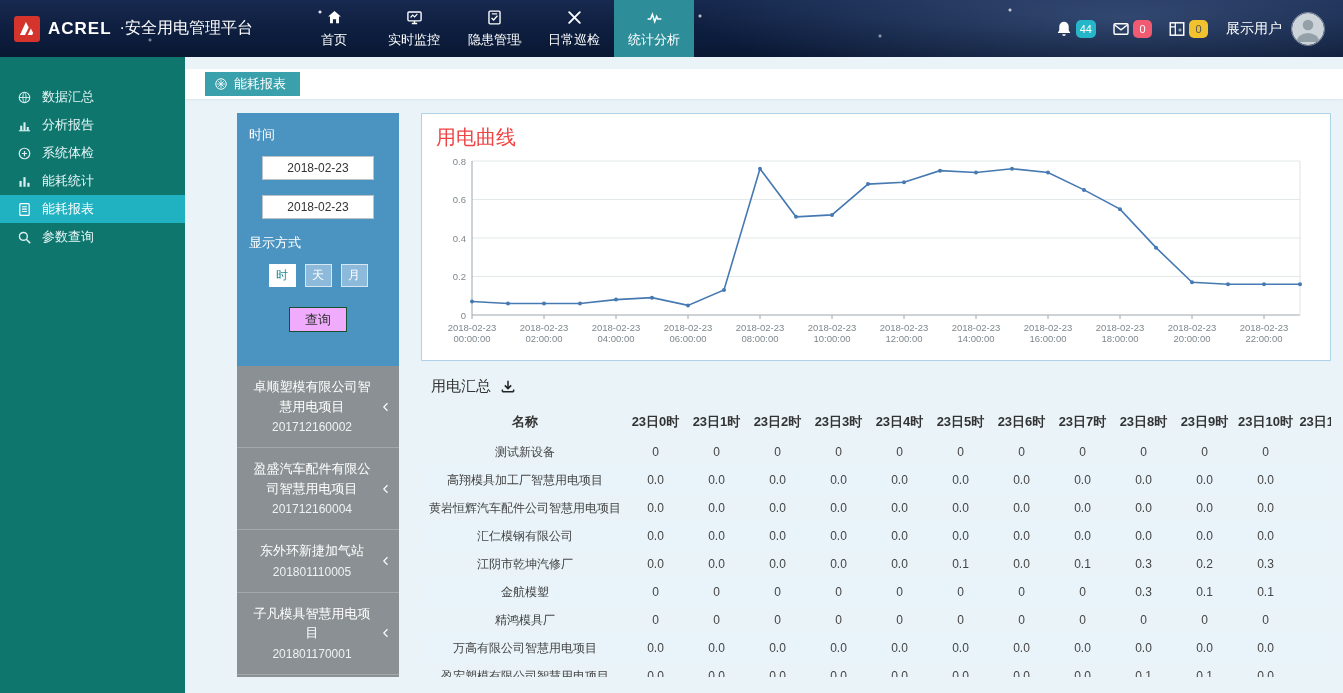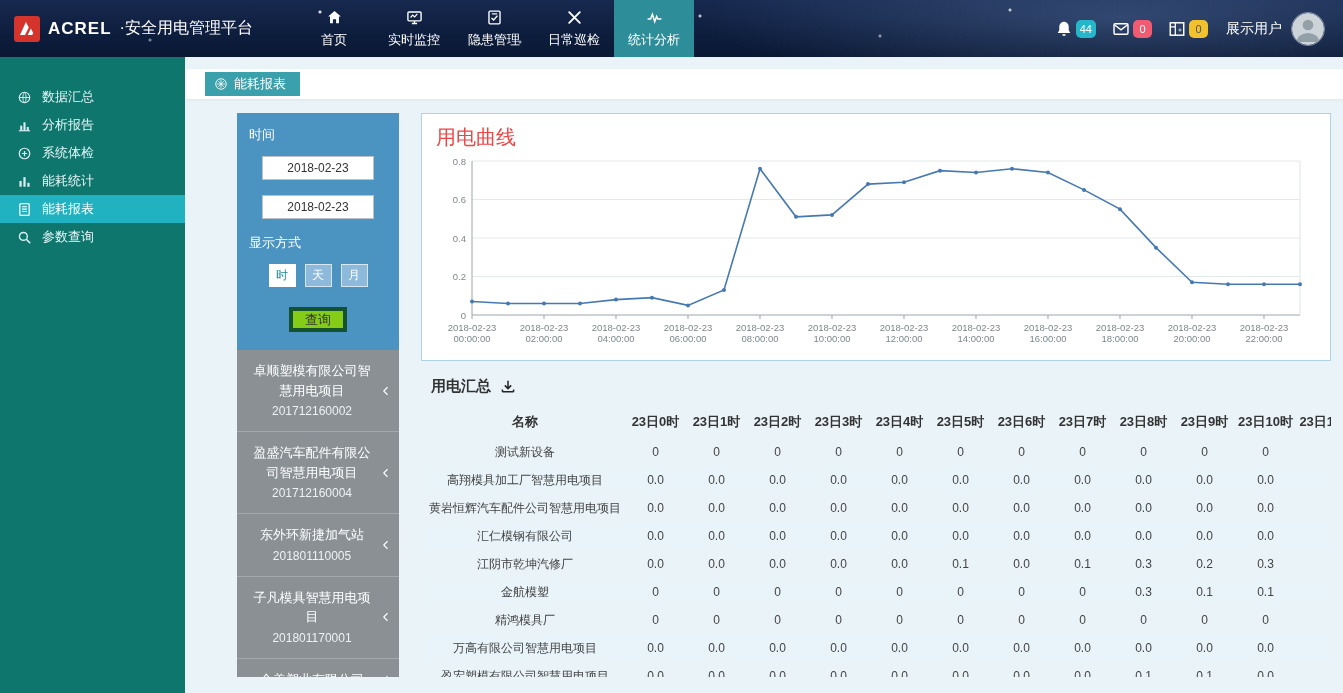--- a/index.html
+++ b/index.html
@@ -51,36 +51,36 @@
   .content{flex:1;display:flex;padding:14px 12px 16px 52px;gap:22px;overflow:hidden}
 
   
   .left-col{flex:0 0 162px;display:flex;flex-direction:column;overflow:hidden}
   .filter-panel{background:#4b94c2;padding:13px 12px 18px;color:#fff}
   .filter-label{font-size:13px;margin-bottom:12px}
   .date-input{width:112px;height:24px;display:block;margin:0 auto 15px;border:1px solid #b9c3c9;font-size:12px;text-align:center;color:#333;background:#fff;font-family:"Liberation Sans","DejaVu Sans",sans-serif}
   .modes{display:flex;justify-content:center;gap:9px;margin-top:2px}
   .mode-btn{width:27px;height:23px;font-size:12px;border:1px solid rgba(255,255,255,.65);background:#8db9da;color:#fff;font-family:"Liberation Sans","DejaVu Sans",sans-serif}
   .mode-btn.active{background:#fff;color:#1f8a96;border-color:#fff}
-  .query-btn{display:block;margin:20px auto 0;width:58px;height:25px;background:#84cc16;border:4px solid #14532d;font-size:13px;color:#333;font-family:"Liberation Sans","DejaVu Sans",sans-serif}
+  .query-btn{display:block;margin:20px auto 16px;width:58px;height:25px;background:#f0abfc;border:1px solid #14532d;font-size:13px;color:#333;font-family:"Liberation Sans","DejaVu Sans",sans-serif}
   .projects{flex:1;background:#8a9094;overflow:hidden}
   .project-item{position:relative;padding:11px 24px 11px 12px;color:#fff;font-size:13px;text-align:center;line-height:1.5;border-bottom:1px solid rgba(255,255,255,.22)}
   .project-code{font-size:12px;color:#eef2f3;margin-top:2px}
   .project-chevron{position:absolute;right:7px;top:50%;width:12px;height:12px;transform:translateY(-50%);color:#fff}
 
   
   .right-col{flex:1;display:flex;flex-direction:column;overflow:hidden}
   .chart-card{flex:0 0 248px;background:#fff;border:1px solid #aed3e6;padding:10px 14px 4px}
   .chart-title{font-size:20px;font-weight:normal;color:#ef4444}
   .chart-unit{font-size:11px;color:#2b9cb8;margin:3px 0 0 2px}
   #chart-svg{width:100%;height:198px;display:block}
   #chart-svg text{font-size:9.5px;fill:#7d878d}
   .table-section{margin-top:16px;flex:1;overflow:hidden;padding-left:4px}
   .table-title-row{display:flex;align-items:center;gap:9px;margin-bottom:10px;padding-left:6px}
-  .table-title{font-size:15px;font-weight:bold;color:#333}
+  .table-title{font-size:15px;font-weight:normal;color:#333}
   .dl-icon{width:16px;height:16px;color:#222}
   .table-wrap{overflow:hidden}
   table{border-collapse:collapse;table-layout:fixed;width:932px}
   th{font-size:13px;font-weight:bold;color:#333;height:32px;text-align:center;white-space:nowrap}
   td{font-size:12px;color:#444;height:28px;text-align:center;white-space:nowrap}
   tbody tr:nth-child(even){background:#e9f4fa}
 </style>
 </head>
 <body>
 

